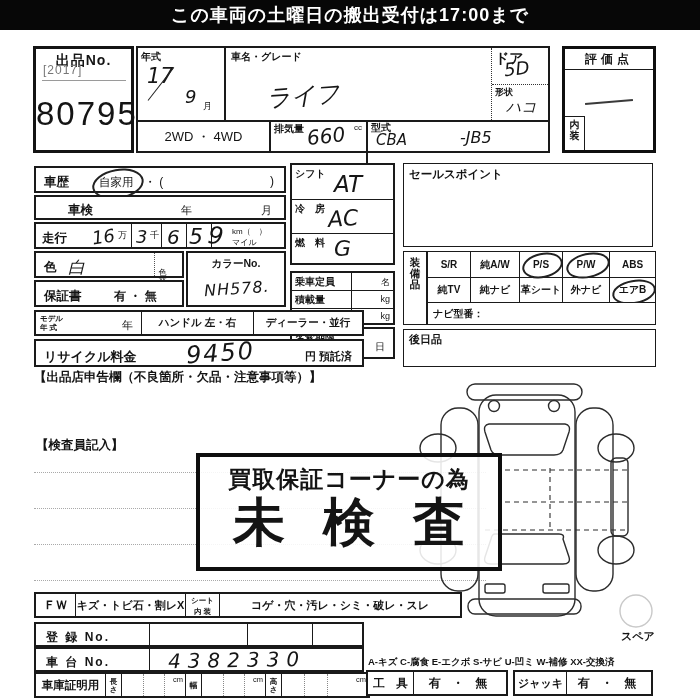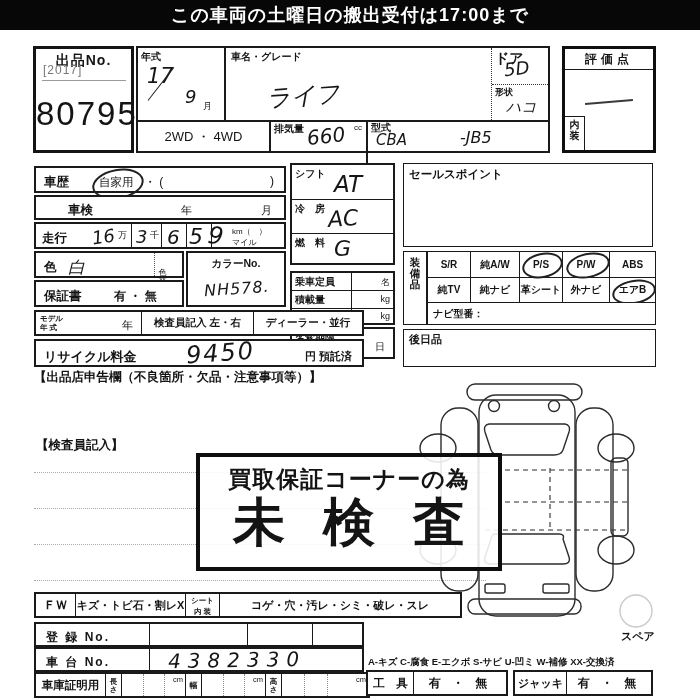--- a/index.html
+++ b/index.html
@@ -228,21 +228,21 @@
 
   <div class="a bx" style="left:34px;top:310px;width:330px;height:26px;display:flex;">
     <div class="cellR" style="width:106px;position:relative;">
       <div class="a" style="left:4px;top:2px;font-size:7.5px;font-weight:bold;line-height:1.2;">
         <div>モデル</div>
         <div>年 式</div>
       </div>
       <span class="a" style="right:8px;top:6px;font-size:11px;">年</span>
     </div>
     <div class="cellR ct" style="width:112px;">
-      <span style="font-size:10.5px;font-weight:bold;">検査員記入 左・右</span>
+      <span style="font-size:10.5px;font-weight:bold;">ハンドル 左・右</span>
     </div>
     <div class="ct" style="flex:1;">
       <span style="font-size:10.5px;font-weight:bold;">ディーラー・並行</span>
     </div>
   </div>
 
   <div class="a bx" style="left:34px;top:339px;width:330px;height:28px;">
     <span class="a" style="left:8px;top:7px;font-size:13px;font-weight:bold;">リサイクル料金</span>
     <span class="a hw" style="left:150px;top:-2px;font-size:24px;transform:rotate(-4deg);letter-spacing:2px;">9450</span>
     <span class="a nw" style="right:10px;top:8px;font-size:11px;font-weight:bold;">円 預託済</span>

